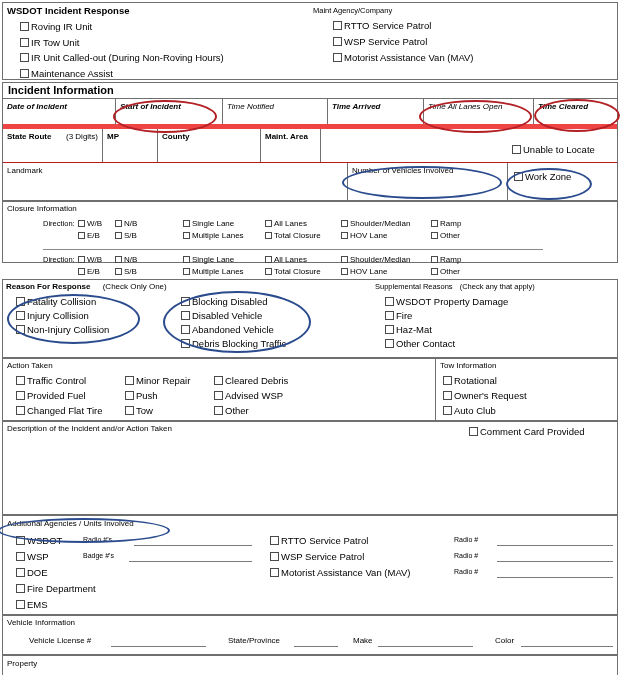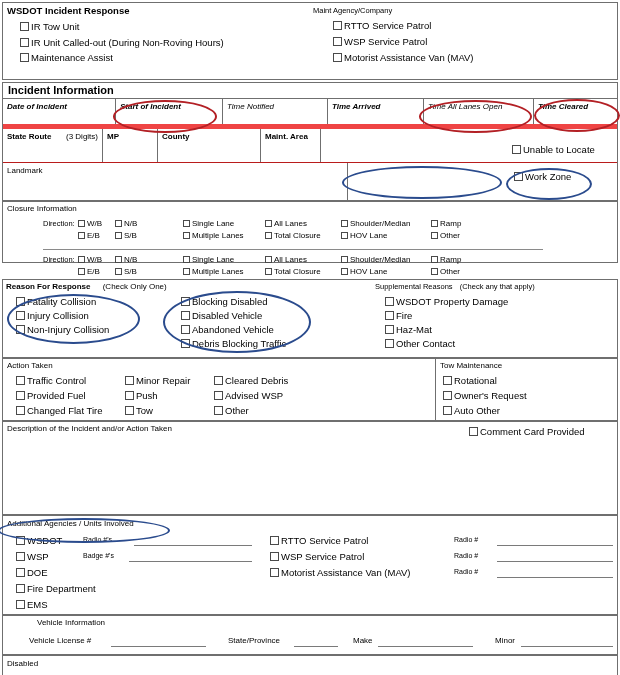--- a/index.html
+++ b/index.html
@@ -91,21 +91,21 @@
   
   #agency-block { left: 2px; top: 515px; width: 616px; height: 100px; }
   #agency-title { position: absolute; left: 4px; top: 3px; font-size: 8px; }
   .agcol { position: absolute; }
   .agcol .cbrow { margin-bottom: 3px; }
   .fline { position: absolute; height: 1px; background: #7a7a7a; }
   .flab { position: absolute; font-size: 7px; }
 
   
   #veh-block { left: 2px; top: 615px; width: 616px; height: 40px; }
-  #veh-title { position: absolute; left: 4px; top: 2px; font-size: 8px; margin-left: 30px; }
+  #veh-title { position: absolute; left: 4px; top: 2px; font-size: 8px; }
   .vlab { position: absolute; font-size: 8px; top: 20px; }
 
   
   #comments-block { left: 2px; top: 655px; width: 616px; height: 20px; border-bottom: none; }
   #comments-title { position: absolute; left: 4px; top: 3px; font-size: 8px; }
 
   
   .oval { position: absolute; border-radius: 50%; pointer-events: none; background: transparent; }
   .oval.red  { border: 2px solid #b32025; }
   .oval.blue { border: 2px solid #2a4b8d; }
@@ -115,20 +115,24 @@
 
 <div class="page">
 
   <div class="box" id="resp-block">
     <div id="resp-title">WSDOT Incident Response</div>
     <div id="other-title">Maint Agency/Company</div>
 
     <div class="wsdot-list">
       <label class="cbrow">
         <span class="cb"></span>
+        <span>Roving IR Unit</span>
+      </label>
+      <label class="cbrow">
+        <span class="cb"></span>
         <span>IR Tow Unit</span>
       </label>
       <label class="cbrow">
         <span class="cb"></span>
         <span>IR Unit Called-out (During Non-Roving Hours)</span>
       </label>
       <label class="cbrow">
         <span class="cb"></span>
         <span>Maintenance Assist</span>
       </label>
@@ -195,20 +199,23 @@
           <span class="cb"></span>
           <span>Unable to Locate</span>
         </label>
       </div>
     </div>
 
     <div class="gridrow" id="row-land">
       <div class="cell" style="left:0; width:345px;">
         <span class="lab">Landmark</span>
       </div>
+      <div class="cell" style="left:345px; width:160px;">
+        <span class="lab">Number of Vehicles Involved</span>
+      </div>
       <div class="cell" style="left:505px; width:109px;">
         <label class="cbrow" style="position:absolute; left:6px; top:7px;">
           <span class="cb"></span>
           <span>Work Zone</span>
         </label>
       </div>
     </div>
   </div>
 
   <div class="box" id="closure-block">
@@ -405,21 +412,21 @@
       <label class="cbrow">
           <span class="cb"></span>
           <span>Other Contact</span>
         </label>
     </div>
   </div>
 
   <div class="box" id="action-block">
     <div id="action-title">Action Taken</div>
     <div id="tow-divider"></div>
-    <div id="tow-title">Tow Maintenance</div>
+    <div id="tow-title">Tow Information</div>
 
     <div class="acol" style="left:13px;">
       <label class="cbrow">
           <span class="cb"></span>
           <span>Traffic Control</span>
         </label>
       <label class="cbrow">
           <span class="cb"></span>
           <span>Provided Fuel</span>
         </label>
@@ -460,21 +467,21 @@
       <label class="cbrow">
           <span class="cb"></span>
           <span>Rotational</span>
         </label>
       <label class="cbrow">
           <span class="cb"></span>
           <span>Owner's Request</span>
         </label>
       <label class="cbrow">
           <span class="cb"></span>
-          <span>Auto Other</span>
+          <span>Auto Club</span>
         </label>
     </div>
   </div>
 
   <div class="box" id="desc-block">
     <div id="desc-title">Description of the Incident and/or Action Taken</div>
     <label class="cbrow" id="comment-card">
       <span class="cb"></span>
       <span>Comment Card Provided</span>
     </label>
@@ -535,26 +542,26 @@
   </div>
 
   <div class="box" id="veh-block">
     <div id="veh-title">Vehicle Information</div>
     <span class="vlab" style="left:26px;">Vehicle License #</span>
     <div class="fline" style="left:108px; top:30px; width:95px;"></div>
     <span class="vlab" style="left:225px;">State/Province</span>
     <div class="fline" style="left:291px; top:30px; width:44px;"></div>
     <span class="vlab" style="left:350px;">Make</span>
     <div class="fline" style="left:375px; top:30px; width:95px;"></div>
-    <span class="vlab" style="left:492px;">Minor</span>
+    <span class="vlab" style="left:492px;">Color</span>
     <div class="fline" style="left:518px; top:30px; width:92px;"></div>
   </div>
 
   <div class="box" id="comments-block">
-    <div id="comments-title">Disabled</div>
+    <div id="comments-title">Property</div>
   </div>
 
   <div class="oval red" style="left:113px; top:100px; width:104px; height:33px;"></div>
   <div class="oval red" style="left:419px; top:100px; width:113px; height:33px;"></div>
   <div class="oval red" style="left:534px; top:99px; width:86px; height:33px;"></div>
 
   <div class="oval blue" style="left:342px; top:166px; width:160px; height:33px;"></div>
   <div class="oval blue" style="left:506px; top:168px; width:86px; height:32px;"></div>
 
   <div class="oval blue" style="left:7px; top:294px; width:133px; height:50px;"></div>

